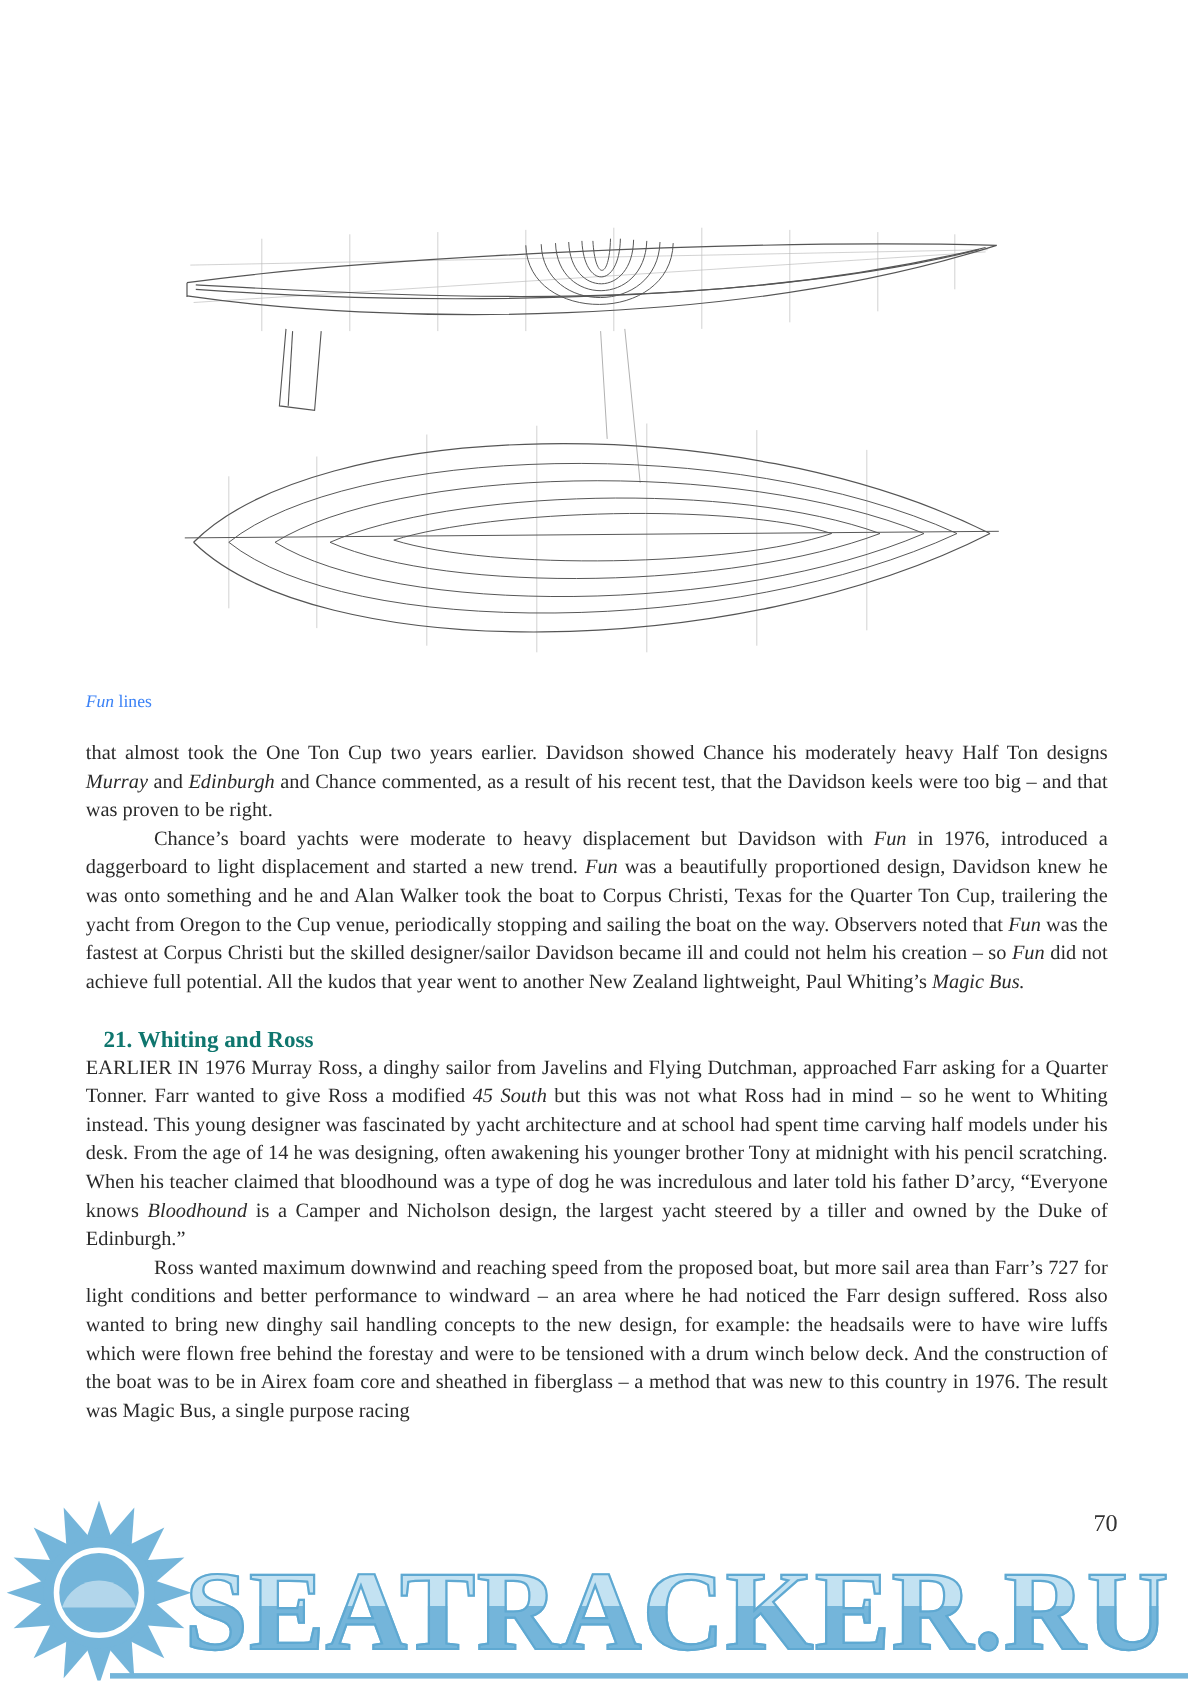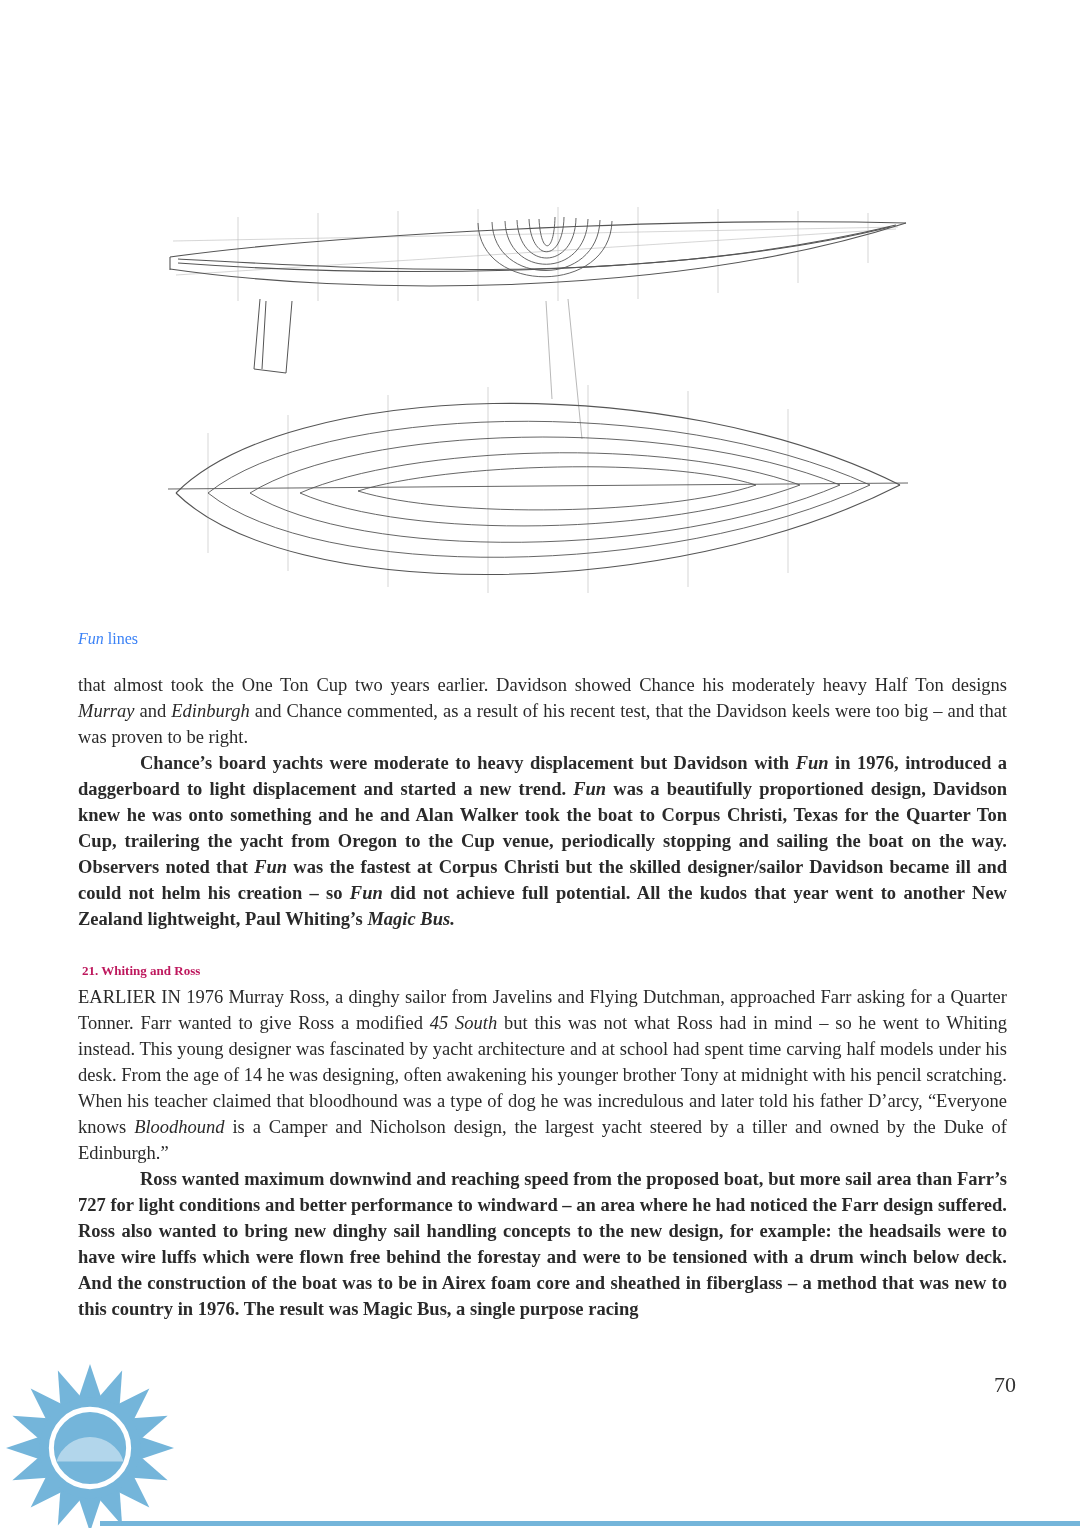--- a/index.html
+++ b/index.html
@@ -18,25 +18,25 @@
     position:absolute;top:630px;left:78px;
     font-size:16px;color:#3b82f6;
   }
   .caption .cap-italic{font-style:italic;}
   .body-text{
     position:absolute;top:672px;left:78px;width:929px;
     font-size:18.5px;line-height:26px;color:#2a2a2a;
     text-align:justify;
   }
   .body-text p{margin:0;}
-  .body-text p.indent{text-indent:62px;font-weight:bold;}
+  .body-text p.indent{text-indent:62px;}
   .body-text i{font-style:italic;}
   .section-heading{
-    font-size:13px;font-weight:bold;color:#be185d;
-    margin:26px 0 0 4px;line-height:26px;
+    font-size:21px;font-weight:bold;color:#0f766e;
+    margin:26px 0 0 16px;line-height:26px;
   }
   .page-number{
     position:absolute;top:1372px;left:994px;
     font-size:22px;color:#333333;
   }
   .watermark{
     position:absolute;left:0;bottom:0;width:1080px;height:160px;
   }
   .wm-line{
     position:absolute;left:100px;bottom:2px;width:980px;height:5px;
@@ -174,15 +174,16 @@
           <use href="#ray" transform="rotate(270)"></use>
           <use href="#ray" transform="rotate(292.5)"></use>
           <use href="#ray" transform="rotate(315)"></use>
           <use href="#ray" transform="rotate(337.5)"></use>
           <circle r="30"></circle>
           <circle r="23" fill="none" stroke="#ffffff" stroke-width="3"></circle>
           <path d="M-20,8 A21,21 0 0 1 20,8 L-20,8 Z" fill="#ffffff" opacity="0.45"></path>
         </g>
       </svg>
     </div>
+    <div class="wm-text">SEATRACKER.RU</div>
   </div>
 
 </div>
 
 </body></html>

